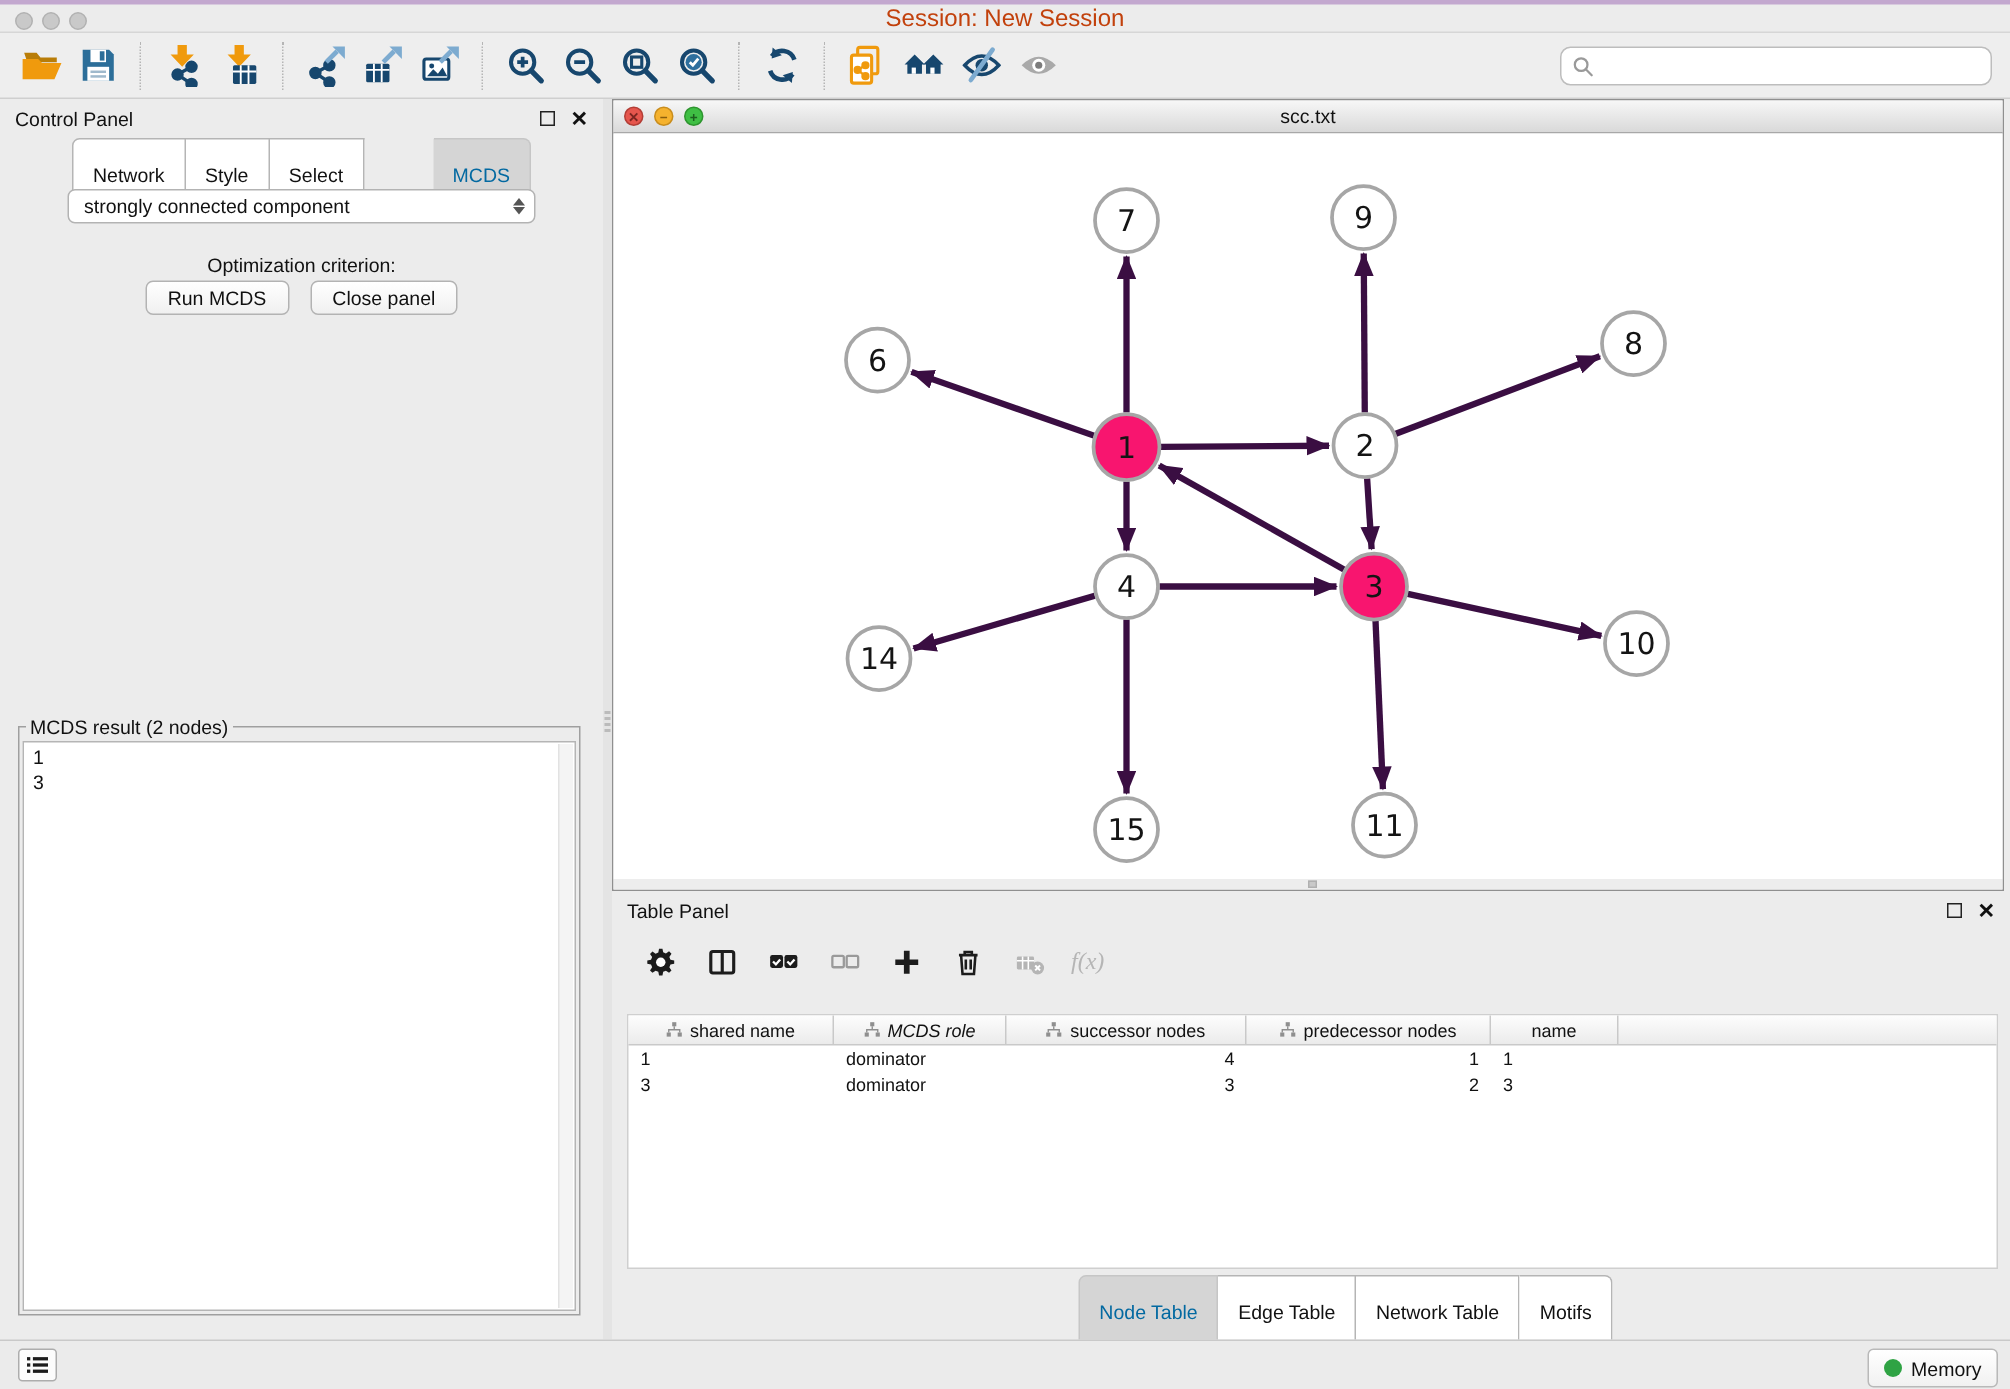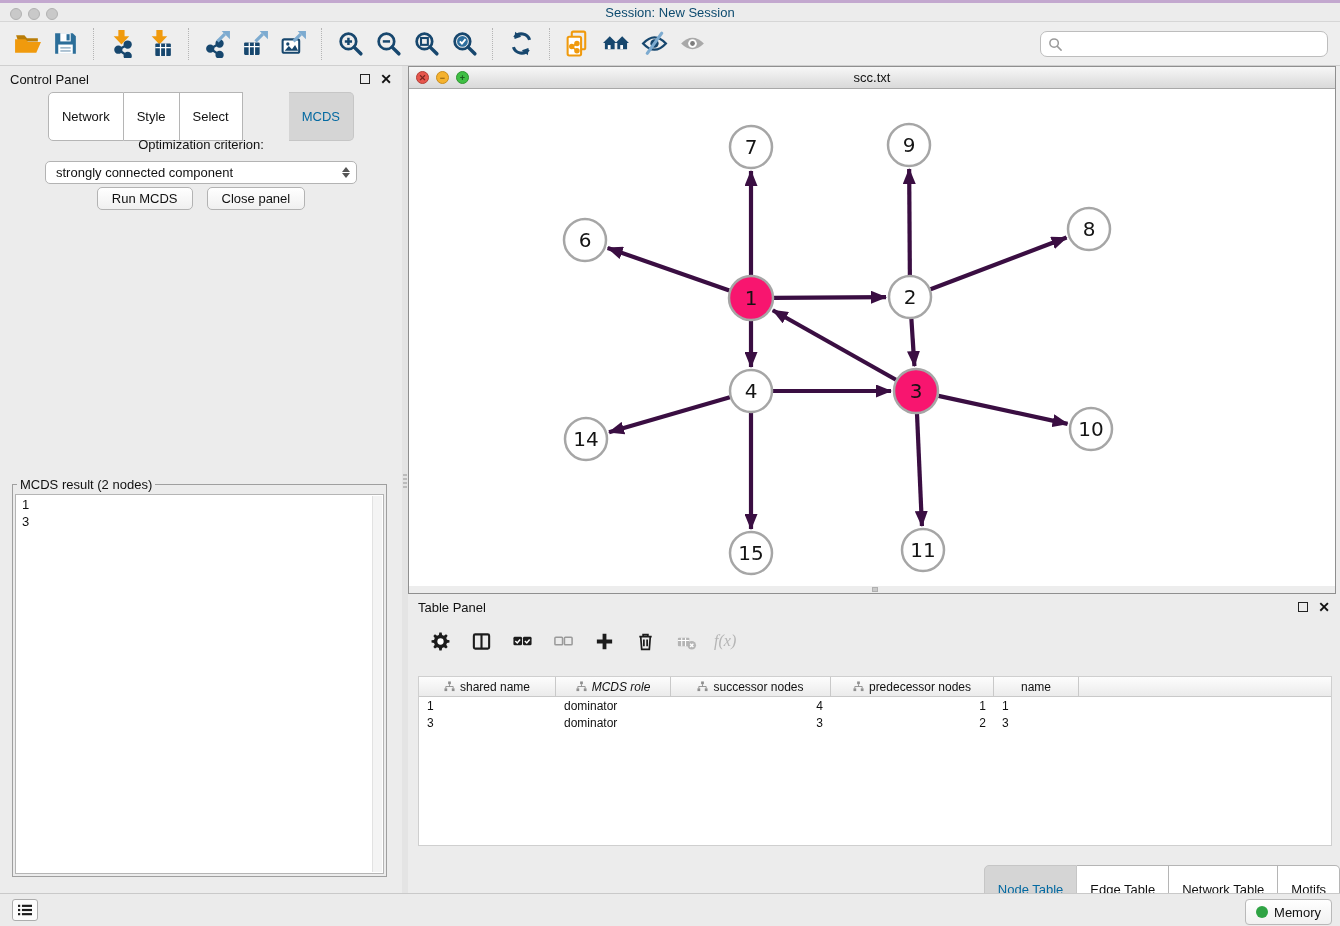--- a/index.html
+++ b/index.html
@@ -4,21 +4,21 @@
 <style>
   * { margin:0; padding:0; box-sizing:border-box; }
   html,body { width:1340px; height:926px; overflow:hidden; }
   body { font-family:"Liberation Sans", sans-serif; background:#ececec; position:relative; font-size:13px; color:#111; }
 
   
   #titlebar { position:absolute; left:0; top:0; width:1340px; height:22px;
     background:#ececec; border-top:3px solid #c3a8cf; border-bottom:1px solid #d6d6d6; }
   #titlebar .lights { position:absolute; left:10px; top:5px; display:flex; gap:6px; }
   #titlebar .lights span { width:12px; height:12px; border-radius:50%; background:#c9c9c9; border:1px solid #b2b2b2; }
-  #app-title { text-align:center; line-height:19px; color:#0c4a6e; font-size:13px; }
+  #app-title { text-align:center; line-height:19px; color:#c2410c; font-size:16px; }
 
   
   #main-toolbar { position:absolute; left:0; top:22px; width:1340px; height:44px;
     background:#eeeeee; border-bottom:1px solid #cfcfcf; display:flex; align-items:center; }
   #toolbar-groups { display:flex; align-items:center; padding-left:8px; }
   .tb-btn { width:38px; height:38px; display:flex; align-items:center; justify-content:center; border-radius:4px; }
   .tb-btn svg { width:29px; height:29px; }
   .tb-sep { width:1px; height:32px; border-left:1px dotted #b5b5b5; margin:0 9px; }
   #search-box { position:absolute; right:12px; top:9px; width:288px; height:26px; background:#fff;
     border:1px solid #bdbdbd; border-radius:7px; display:flex; align-items:center; padding-left:7px; }
@@ -89,21 +89,21 @@
   .tp-btn.fx svg { width:30px; height:22px; }
   #data-table { position:absolute; left:10px; right:8px; top:82px; height:170px; background:#fff; border:1px solid #cfcfcf; }
   #dt-header { display:flex; height:20px; background:linear-gradient(#fdfdfd,#ebebeb); border-bottom:1px solid #c9c9c9; }
   .th { display:flex; align-items:center; justify-content:center; gap:5px; border-right:1px solid #c9c9c9;
     font-size:12px; color:#111; overflow:hidden; }
   .th svg { width:11px; height:11px; flex:none; }
   .th.filler { flex:1; border-right:none; }
   .tr { display:flex; height:17px; align-items:center; }
   .td { font-size:12px; padding:0 8px; overflow:hidden; white-space:nowrap; }
   .td.r { text-align:right; }
-  #tp-tabs { position:absolute; left:0; right:0; top:271px; display:flex; justify-content:flex-end; }
+  #tp-tabs { position:absolute; left:0; right:0; top:256px; display:flex; justify-content:center; }
 
   
   #status-bar { position:absolute; left:0; top:893px; width:1340px; height:33px; background:#ebebeb; border-top:1px solid #c9c9c9; }
   #list-btn { position:absolute; left:12px; top:5px; width:26px; height:22px; background:#fcfcfc; border:1px solid #adadad;
     border-radius:3px; display:flex; align-items:center; justify-content:center; }
   #list-btn svg { width:16px; height:14px; }
   #memory-btn { position:absolute; right:8px; top:5px; height:23px; background:linear-gradient(#ffffff,#f1f1f1);
     border:1px solid #b9b9b9; border-radius:4px; display:flex; align-items:center; gap:6px; padding:12px 10px; font-size:13px; }
   #memory-dot { width:12px; height:12px; border-radius:50%; background:#2fa344; }
 </style>
@@ -311,28 +311,28 @@
     <span class="ph-close">✕</span>
   </div>
   <div class="tabs-row" id="cp-tabs">
       <div class="tab">Network</div>
       <div class="tab">Style</div>
       <div class="tab">Select</div>
       <div class="tab selected">MCDS</div>
     </div>
   <div id="cp-body"></div>
   <div id="cp-body-inner">
-    <div id="opt-label">Optimization criterion:</div>
     <div id="criterion-select">
       <span class="sel-text">strongly connected component</span>
       <span class="updown">
           <i class="up"></i>
           <i class="dn"></i>
         </span>
     </div>
+    <div id="opt-label">Optimization criterion:</div>
     <div id="cp-buttons">
       <button class="push-btn">Run MCDS</button>
       <button class="push-btn">Close panel</button>
     </div>
     <fieldset id="mcds-fieldset">
       <legend>MCDS result (2 nodes)</legend>
       <div id="mcds-result-box">
         <div id="mcds-result-text">1
 3</div>
         <div id="mcds-scroll"></div>

